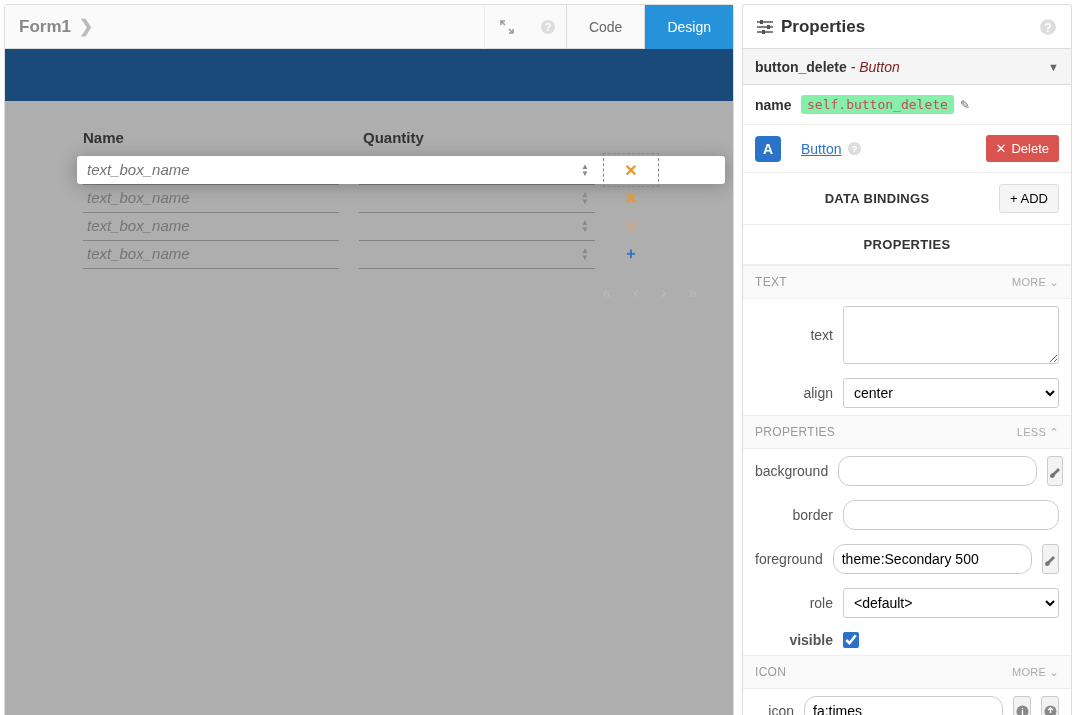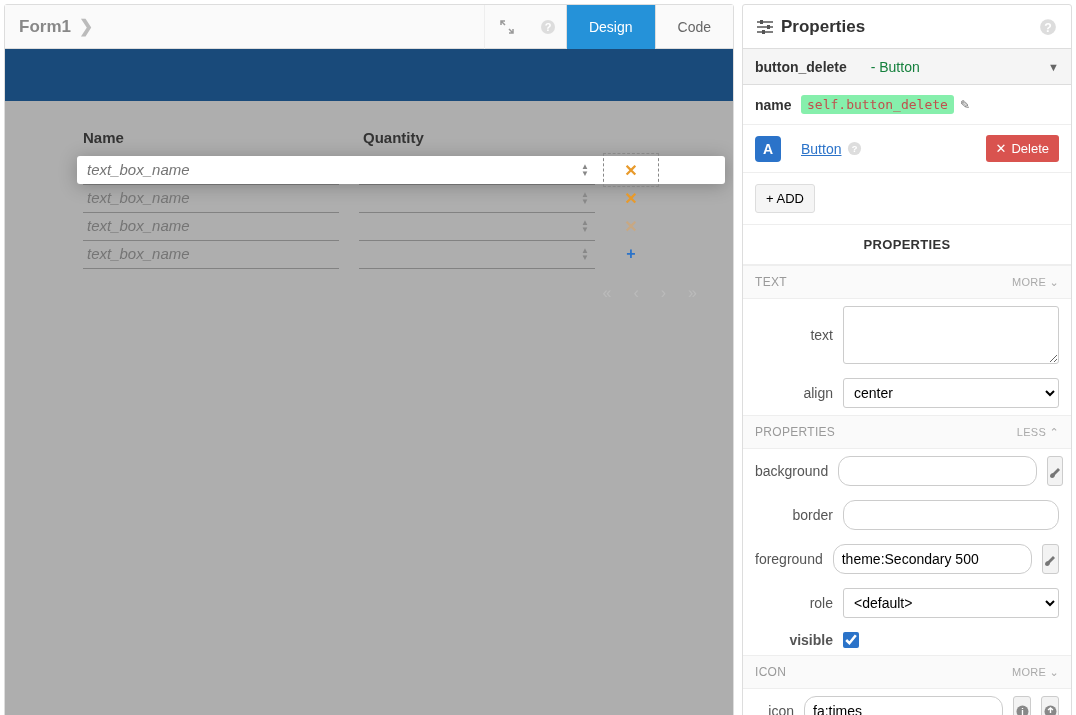--- a/index.html
+++ b/index.html
@@ -30,21 +30,21 @@
 .row-action.selected{border:1px dashed #888;height:34px}
 .x-ic{color:#e89a2b;font-weight:700;font-size:16px}
 .x-ic.dim{color:#c8a883}
 .plus-ic{color:#2b73c9;font-weight:900;font-size:16px}
 .pager{display:flex;justify-content:flex-end;padding:16px 28px;gap:22px;color:#bbb;font-size:16px}
 .right-panel{flex:1;border:1px solid #ddd;border-radius:3px;margin:4px;display:flex;flex-direction:column;min-width:330px}
 .props-header{display:flex;align-items:center;height:44px;padding:0 14px;border-bottom:1px solid #ddd}
 .props-header .title{font-weight:700;font-size:17px;margin-left:8px}
 .props-header .help{margin-left:auto;color:#ccc}
 .comp-bar{display:flex;align-items:center;height:36px;padding:0 12px;background:#f5f5f5;border-bottom:1px solid #ddd;font-size:14px}
-.comp-bar .type{color:#15803d;margin-left:20px}
+.comp-bar .type{font-style:italic;color:#7f1d1d;margin-left:0}
 .comp-bar .chev{margin-left:auto;color:#666;font-size:11px}
 .name-row{display:flex;align-items:center;height:40px;padding:0 12px;border-bottom:1px solid #eee}
 .name-row .lbl{font-weight:700;width:46px}
 .name-row .val{color:#c0504d;font-family:Menlo,monospace;font-size:13px;background:#86efac;padding:2px 6px;border-radius:3px}
 .name-row .edit{margin-left:6px;color:#666;font-size:12px}
 .class-row{display:flex;align-items:center;height:48px;padding:0 12px;border-bottom:1px solid #eee}
 .badge{width:26px;height:26px;border-radius:4px;background:#2b73c9;color:#fff;display:flex;align-items:center;justify-content:center;font-weight:700;font-size:14px}
 .class-row .link{color:#2b73c9;margin-left:20px}
 .class-row .q{color:#ccc;margin-left:6px}
 .del-btn{margin-left:auto;background:#d9534f;color:#fff;border:none;border-radius:3px;padding:6px 10px;font-size:13px;cursor:pointer;display:flex;align-items:center;gap:5px}
@@ -76,22 +76,22 @@
       <svg width="14" height="14" viewBox="0 0 14 14">
           <path d="M1 5V1h4M13 9v4H9M1 1l4 4M13 13L9 9" stroke="#999" stroke-width="1.5" fill="none"></path>
         </svg>
     </div>
     <span class="help-ic" style="margin:0 10px">
       <svg width="16" height="16" viewBox="0 0 16 16">
           <circle cx="8" cy="8" r="7" fill="#ddd"></circle>
           <text x="8" y="12" text-anchor="middle" fill="#fff" font-size="11" font-weight="700">?</text>
         </svg>
     </span>
+    <div class="tab">Code</div>
     <div class="tab active">Design</div>
-    <div class="tab">Code</div>
   </div>
 
   <div class="canvas">
     <div class="canvas-inner">
       <div class="blue-bar"></div>
       <div class="grid-wrap">
         <div class="grid-header">
           <div class="gh-name">Name</div>
           <div class="gh-qty">Quantity</div>
         </div>
@@ -191,20 +191,21 @@
           <text x="8" y="12" text-anchor="middle" fill="#fff" font-size="10" font-weight="700">?</text>
         </svg>
       </span>
     <button class="del-btn">
         <span>✕</span>
         <span>Delete</span>
       </button>
   </div>
 
   <div class="bindings-row">
+    <span class="lbl">DATA BINDINGS</span>
     <button class="add-btn">+ <span>ADD</span></button>
   </div>
 
   <div class="section-title">PROPERTIES</div>
 
   <div class="group-head">
     <span>TEXT</span>
     <span class="more"><span>MORE</span> ⌄</span>
   </div>
   <div class="prop-row">

